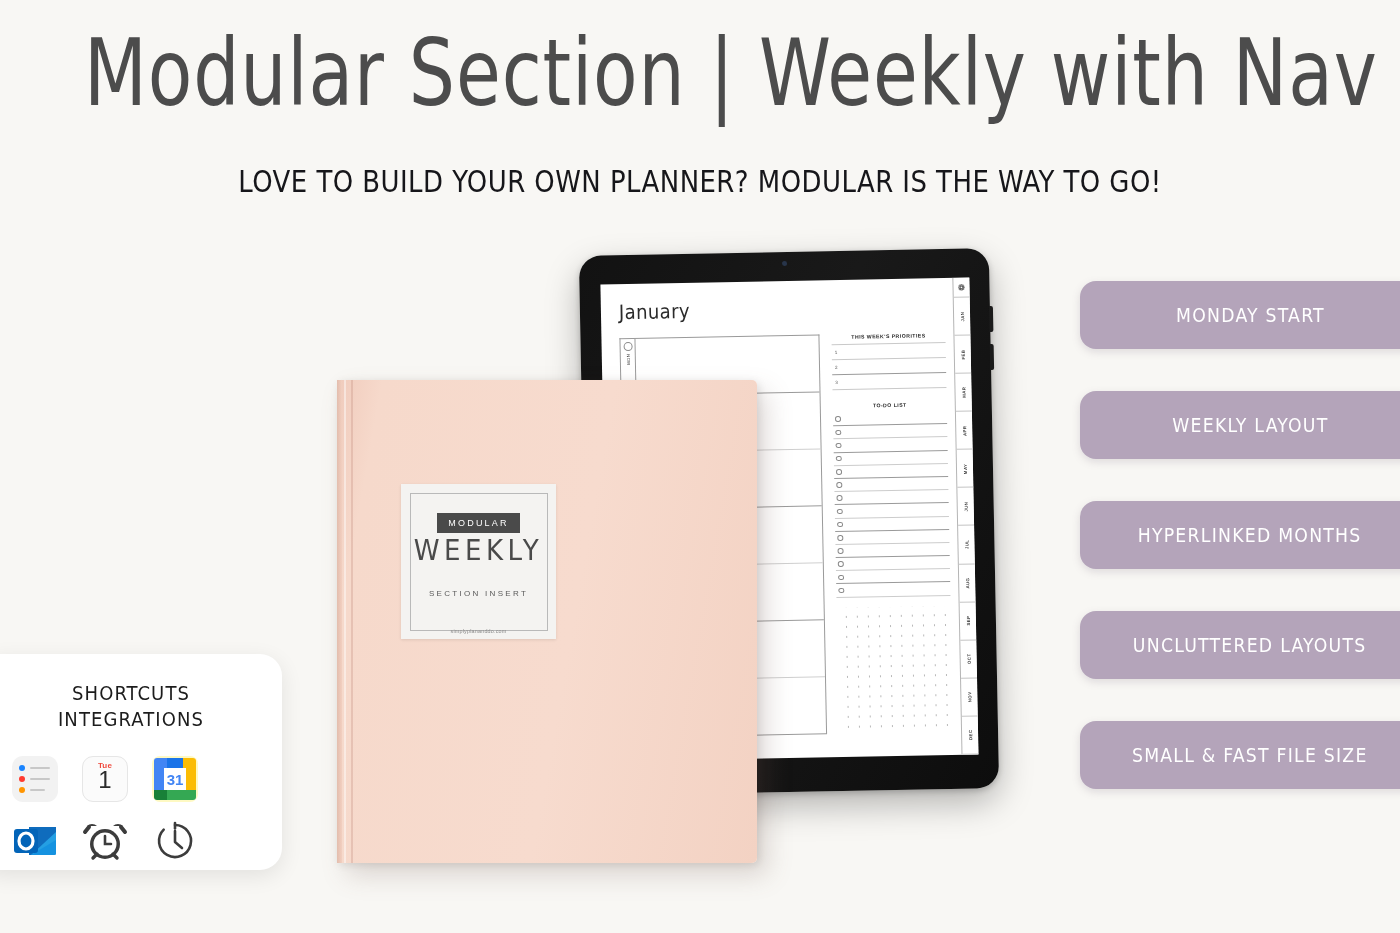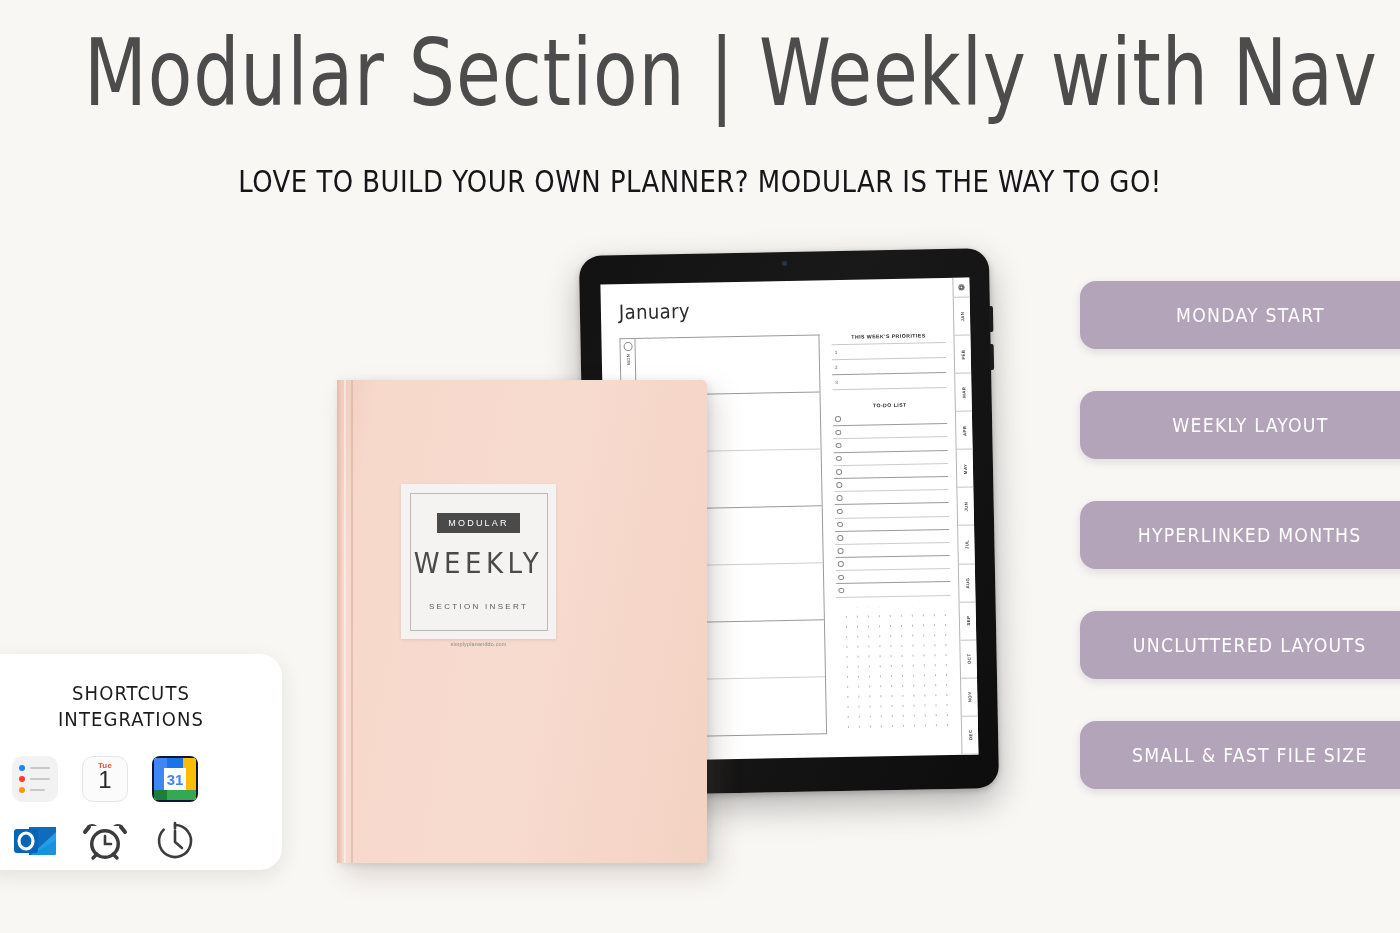--- a/index.html
+++ b/index.html
@@ -140,21 +140,21 @@
   .nav-tab span{
     font-size:4.4px; font-weight:700; color:#3a3a3a; letter-spacing:.4px;
     writing-mode:vertical-rl; transform:rotate(180deg);
   }
   .nav-tab.home{ flex:0 0 20px; font-size:9px; color:#2b2b2b; }
 
   
   .book{
     position:absolute;
     left:337px; top:380px;
-    width:370px; height:483px;
+    width:420px; height:483px;
     background:linear-gradient(100deg,#f0cbbc 0%,#f6d9cb 9%,#f7dbce 55%,#f3d2c3 100%);
     border-radius:2px 5px 5px 2px;
     box-shadow:10px 12px 26px rgba(120,90,80,.22), 2px 2px 8px rgba(0,0,0,.10);
   }
   .book-spine-1{
     position:absolute; left:7px; top:0; bottom:0; width:2px;
     background:rgba(255,255,255,.45);
   }
   .book-spine-2{
     position:absolute; left:14px; top:0; bottom:0; width:1.5px;
@@ -175,21 +175,20 @@
     width:138px; height:138px; border:1px solid #b9b9b9;
     display:flex; flex-direction:column; align-items:center;
     padding-top:19px;
   }
   .badge-modular{
     background:#4a4a4a; color:#fff;
     font-size:9px; letter-spacing:2.2px; font-weight:400;
     padding:5px 11px;
   }
   .label-weekly{
-    margin-top:13px;
     font-family:"DejaVu Sans Condensed","Liberation Sans", sans-serif;
     font-size:29px; letter-spacing:4.5px; color:#4a4a4a; font-weight:300;
   }
   .label-insert{
     margin-top:22px;
     font-size:8px; letter-spacing:2.3px; color:#5a5a5a;
   }
   .label-site{
     margin-top:30px;
     font-size:5.4px; letter-spacing:.2px; color:#8a8a8a;
@@ -252,21 +251,21 @@
   
   .ico-applecal{
     background:#fbfbfb; border-radius:11px;
     border:1px solid #e6e6e6;
     display:flex; flex-direction:column; align-items:center; padding-top:4px;
   }
   .ac-day{ font-size:8px; color:#f0483c; font-weight:700; letter-spacing:.2px; }
   .ac-num{ font-size:24px; color:#2b2b2b; line-height:.95; font-weight:300; margin-top:-1px;}
 
   
-  .ico-gcal{ border-radius:8px; overflow:hidden; background:#0f172a; }
+  .ico-gcal{ border-radius:8px; overflow:hidden; background:#fef9c3; }
   .gc-31{
     position:absolute; inset:7px 7px 7px 7px;
     display:flex; align-items:center; justify-content:center;
     color:#4285f4; font-weight:700; font-size:15px;
   }
 
   
   .ico-outlook{ }
 
   

